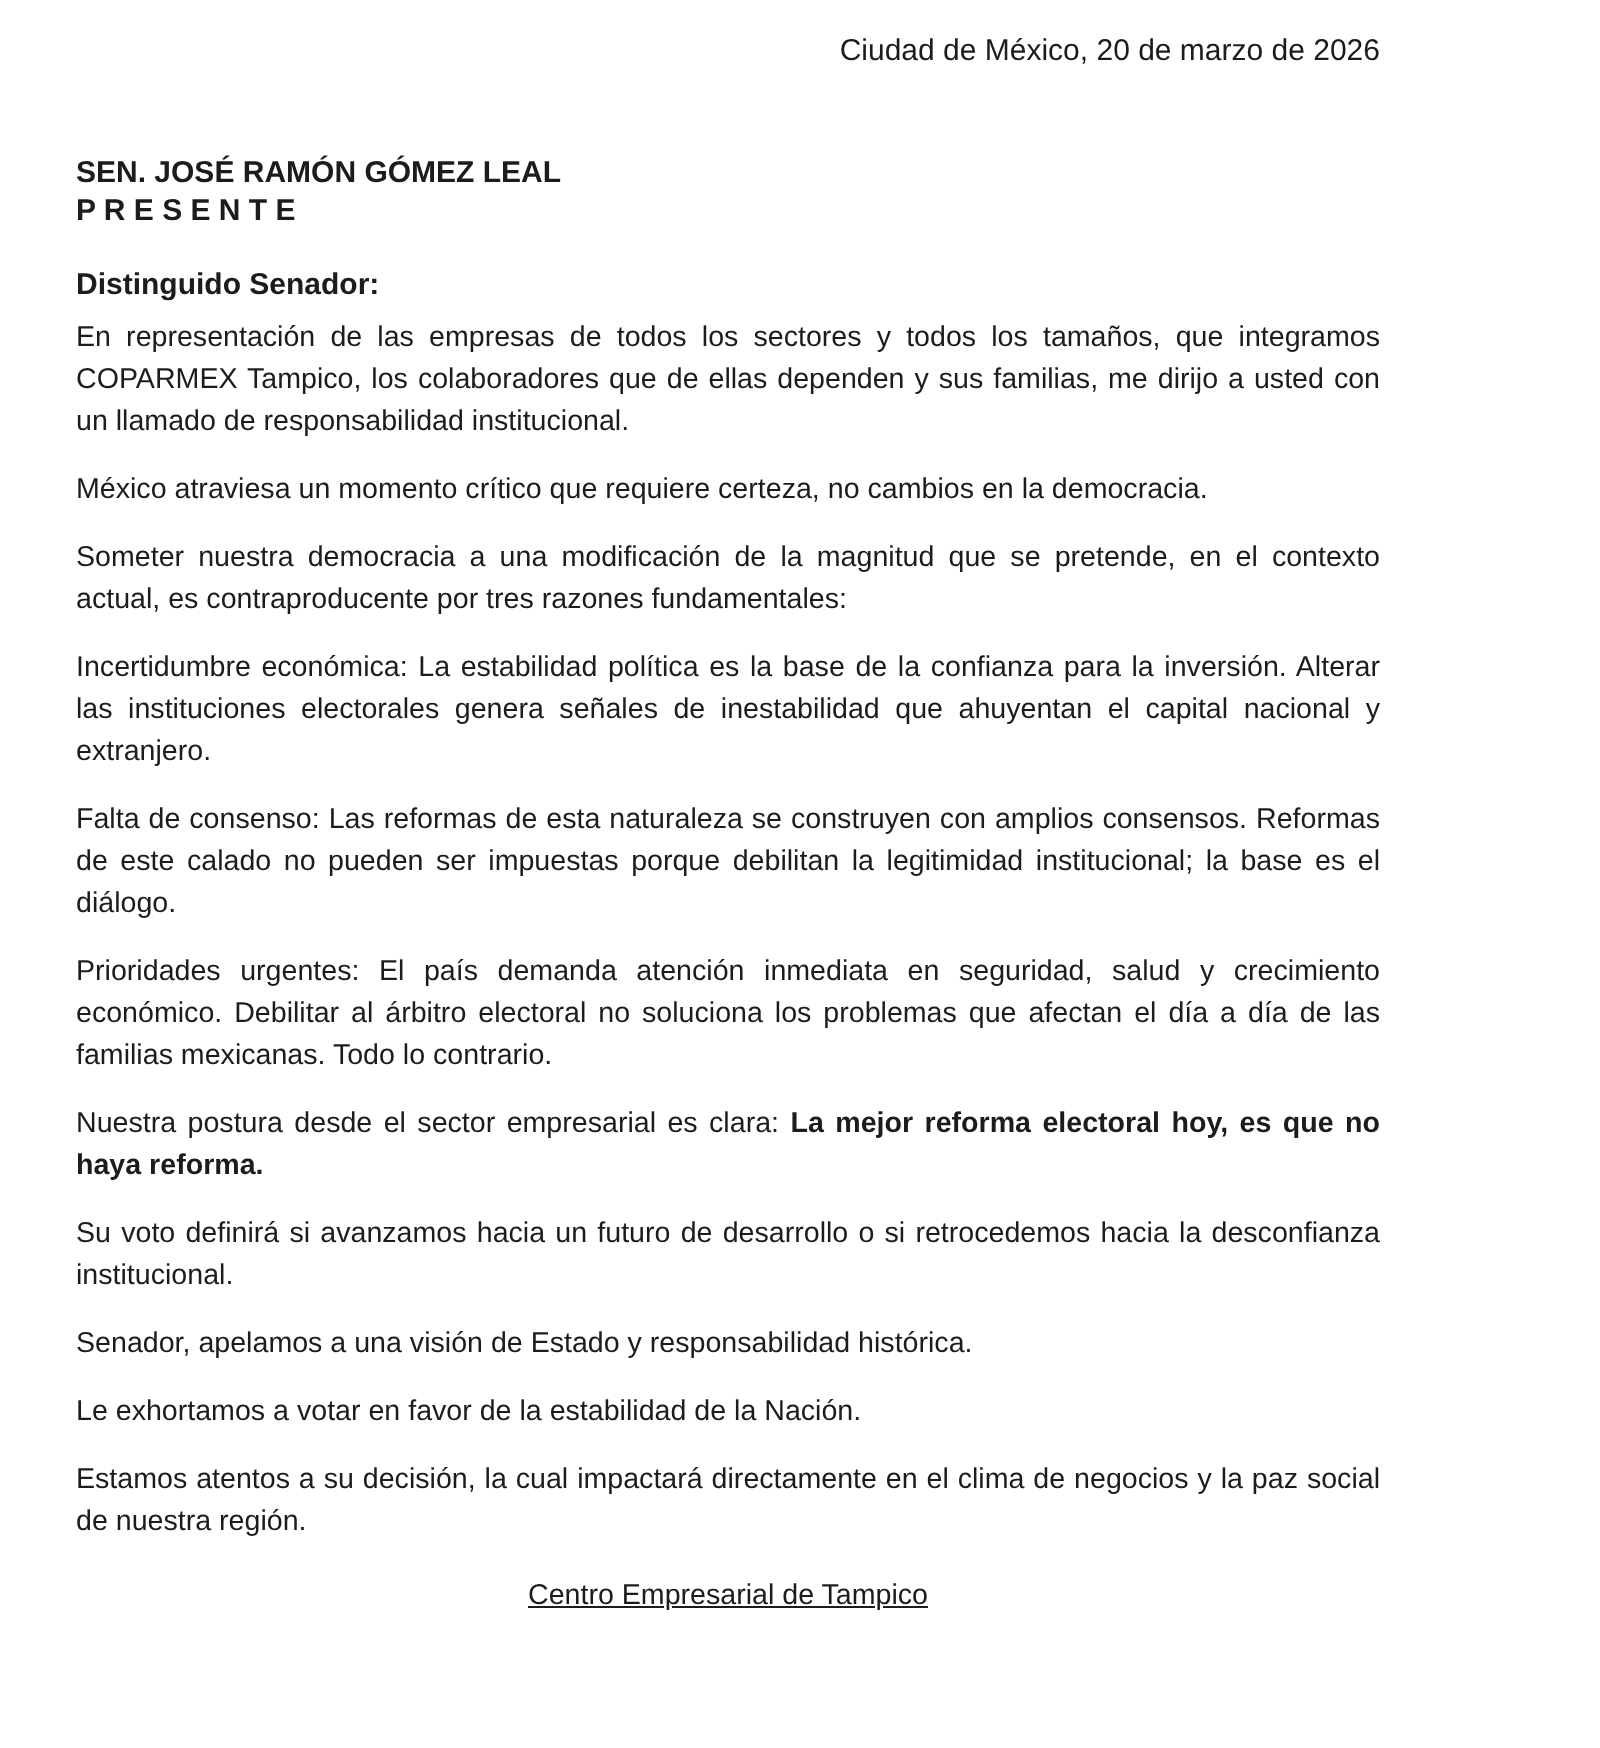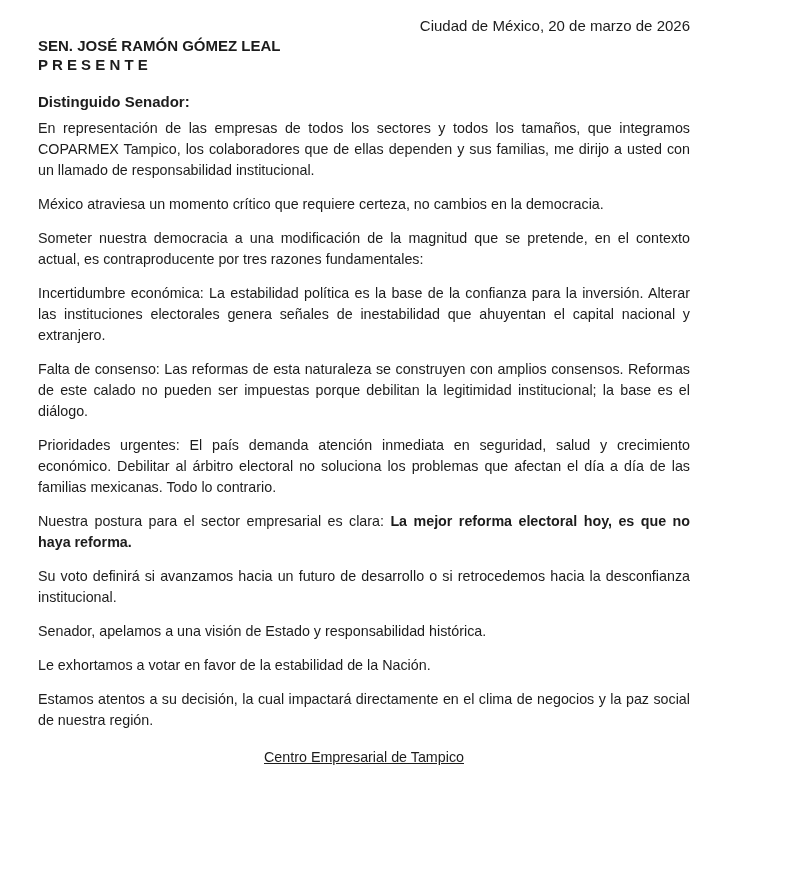--- a/index.html
+++ b/index.html
@@ -19,20 +19,21 @@
     width: 652px;
     font-size: 14.3px;
     line-height: 21px;
   }
   .date {
     margin-top: 15px;
     text-align: right;
     font-size: 15px;
   }
   .recipient {
+    margin-top: 41px;
     font-weight: bold;
     font-size: 15px;
     line-height: 19px;
   }
   .salutation {
     margin-top: 17px;
     font-weight: bold;
     font-size: 15px;
   }
   .letter p {
@@ -114,21 +115,21 @@
     </div>
 
     <div class="salutation">Distinguido Senador:</div>
 
     <p class="first">En representación de las empresas de todos los sectores y todos los tamaños, que integramos COPARMEX Tampico, los colaboradores que de ellas dependen y sus familias, me dirijo a usted con un llamado de responsabilidad institucional.</p>
     <p>México atraviesa un momento crítico que requiere certeza, no cambios en la democracia.</p>
     <p>Someter nuestra democracia a una modificación de la magnitud que se pretende, en el contexto actual, es contraproducente por tres razones fundamentales:</p>
     <p>Incertidumbre económica: La estabilidad política es la base de la confianza para la inversión. Alterar las instituciones electorales genera señales de inestabilidad que ahuyentan el capital nacional y extranjero.</p>
     <p>Falta de consenso: Las reformas de esta naturaleza se construyen con amplios consensos. Reformas de este calado no pueden ser impuestas porque debilitan la legitimidad institucional; la base es el diálogo.</p>
     <p>Prioridades urgentes: El país demanda atención inmediata en seguridad, salud y crecimiento económico. Debilitar al árbitro electoral no soluciona los problemas que afectan el día a día de las familias mexicanas. Todo lo contrario.</p>
-    <p><span>Nuestra postura para el sector empresarial es clara: </span><span class="bold">La mejor reforma electoral hoy, es que no haya reforma.</span></p>
+    <p><span>Nuestra postura desde el sector empresarial es clara: </span><span class="bold">La mejor reforma electoral hoy, es que no haya reforma.</span></p>
     <p>Su voto definirá si avanzamos hacia un futuro de desarrollo o si retrocedemos hacia la desconfianza institucional.</p>
     <p>Senador, apelamos a una visión de Estado y responsabilidad histórica.</p>
     <p>Le exhortamos a votar en favor de la estabilidad de la Nación.</p>
     <p>Estamos atentos a su decisión, la cual impactará directamente en el clima de negocios y la paz social de nuestra región.</p>
 
     <p class="center sig">Centro Empresarial de Tampico</p>
   </div>
 
   <div class="rot org">Centro Empresarial de Tampico, S. P.</div>
 

